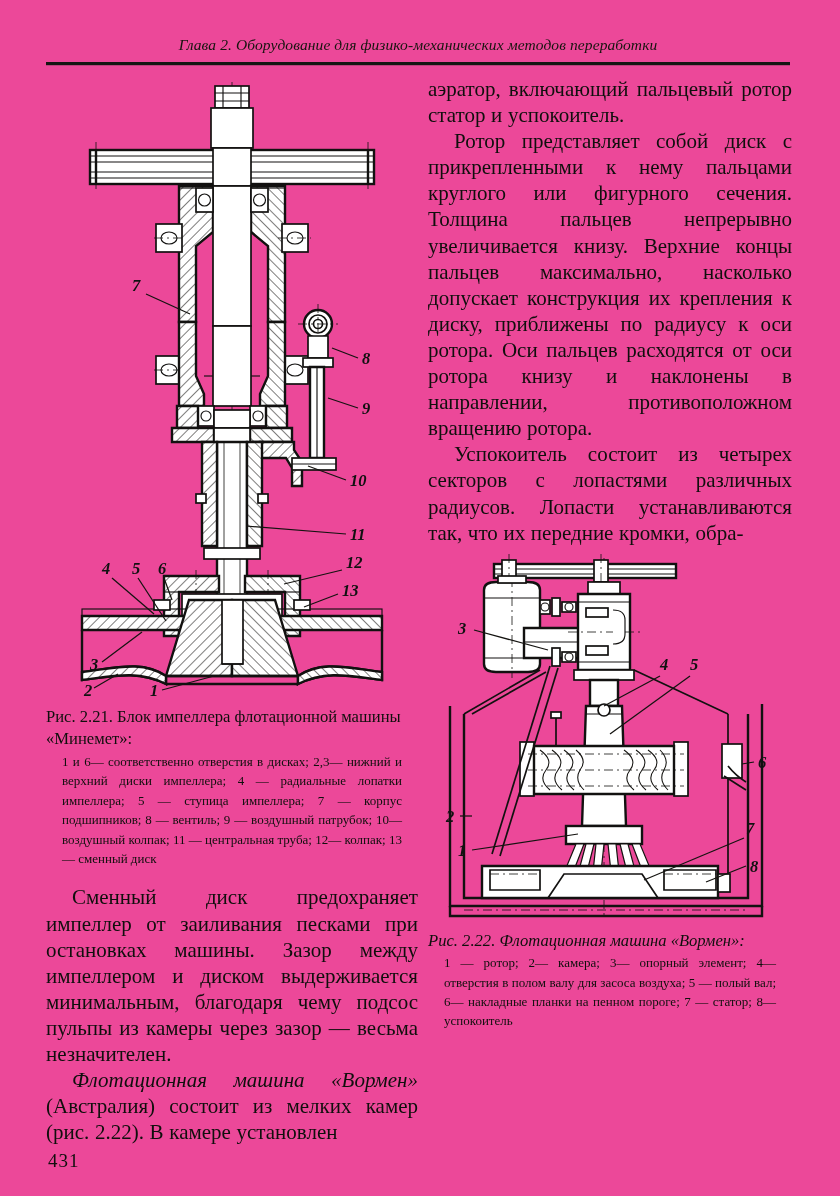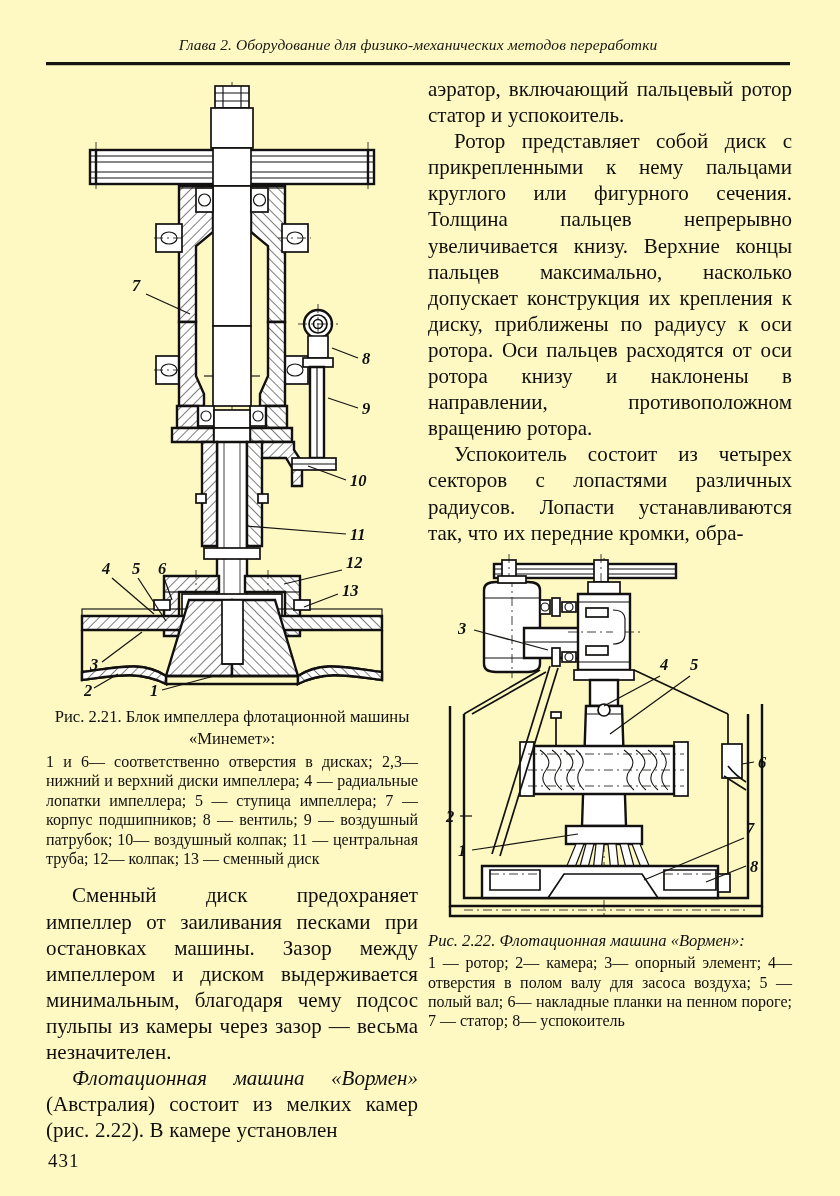--- a/index.html
+++ b/index.html
@@ -4,21 +4,21 @@
 <style>
   html, body {
     margin: 0;
     padding: 0;
     background: #ffffff;
   }
   .page {
     position: relative;
     width: 840px;
     height: 1196px;
-    background: #fef9c3;
+    background: #ec4899;
     font-family: "Liberation Serif", "DejaVu Serif", serif;
     color: #100f0d;
     overflow: hidden;
   }
 
   
   .running-head {
     position: absolute;
     left: 46px;
     top: 36px;
@@ -67,28 +67,28 @@
     text-indent: 26px;
     hyphens: manual;
     word-spacing: 0.4px;
   }
   p.body .it { font-style: italic; }
 
   
   .fig-caption-title {
     font-size: 16.6px;
     line-height: 21.5px;
-    text-align: center;
+    text-align: left;
     margin: 0;
   }
   .fig-caption-legend {
-    font-size: 16px;
+    font-size: 13px;
     line-height: 19.4px;
     text-align: justify;
-    margin: 0;
+    margin: 16px;
   }
   .fig-caption-title-c { text-align: left; font-style: italic; }
 
   
   .folio {
     position: absolute;
     left: 48px;
     bottom: 24px;
     font-size: 19px;
     letter-spacing: 1px;

